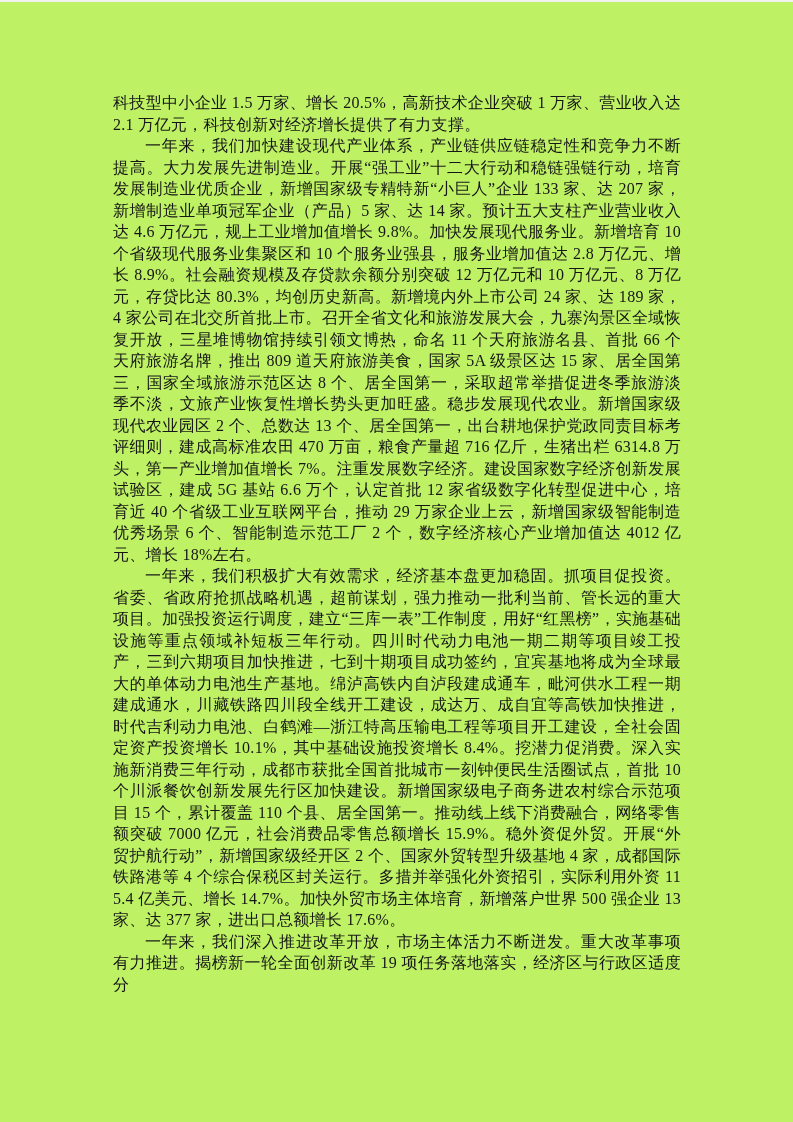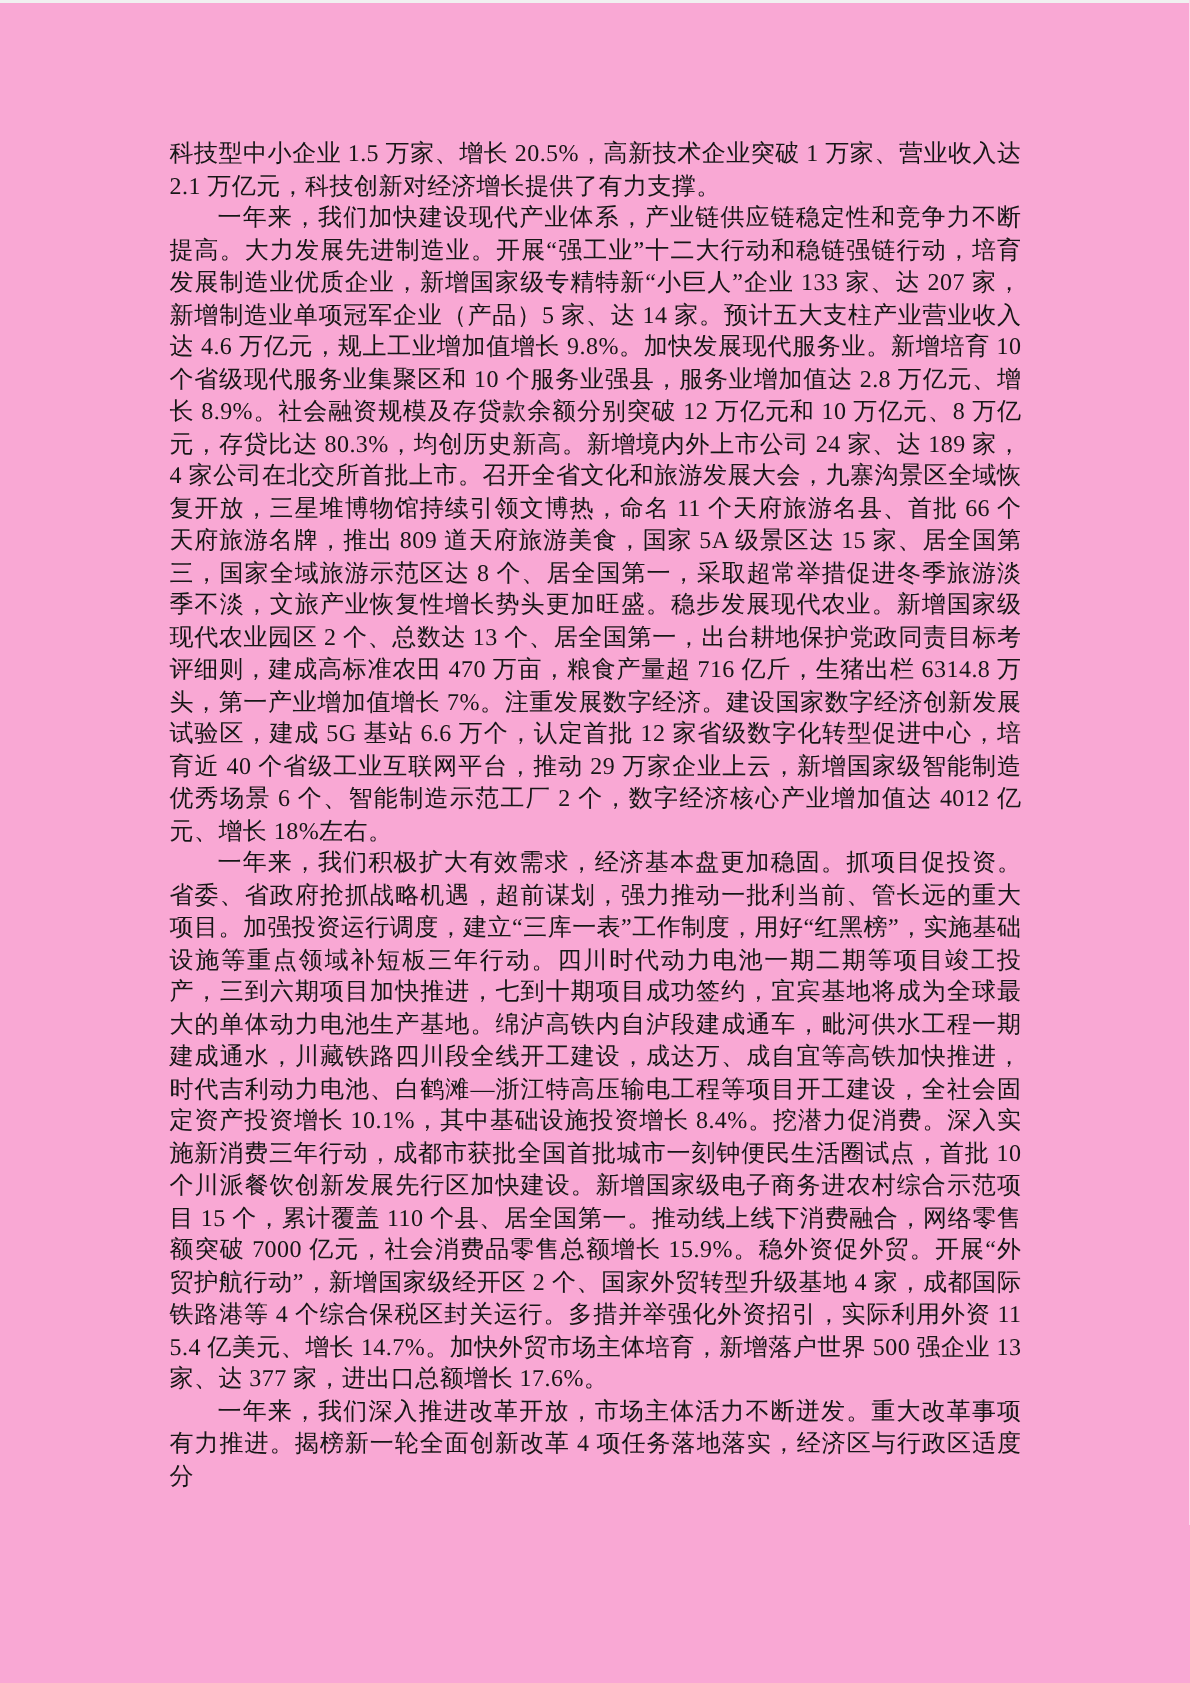--- a/index.html
+++ b/index.html
@@ -4,21 +4,21 @@
 <style>
   html, body {
     margin: 0;
     padding: 0;
     background: #ffffff;
   }
   .page {
     position: relative;
     width: 793px;
     height: 1122px;
-    background: #f9a8d4;
+    background: #bef264;
     overflow: hidden;
     font-family: "Liberation Serif", "DejaVu Serif", serif;
   }
   .scan-edge {
     position: absolute;
     top: 0;
     left: 0;
     right: 0;
     height: 2px;
     background: #f1f1f1;
@@ -47,15 +47,15 @@
 </style>
 </head>
 <body>
 
 <div class="page">
   <div class="scan-edge"></div>
   <div class="content">
     <p class="para">科技型中小企业 1.5 万家、增长 20.5%，高新技术企业突破 1 万家、营业收入达 2.1 万亿元，科技创新对经济增长提供了有力支撑。</p>
     <p class="para indent">一年来，我们加快建设现代产业体系，产业链供应链稳定性和竞争力不断提高。大力发展先进制造业。开展“强工业”十二大行动和稳链强链行动，培育发展制造业优质企业，新增国家级专精特新“小巨人”企业 133 家、达 207 家，新增制造业单项冠军企业（产品）5 家、达 14 家。预计五大支柱产业营业收入达 4.6 万亿元，规上工业增加值增长 9.8%。加快发展现代服务业。新增培育 10 个省级现代服务业集聚区和 10 个服务业强县，服务业增加值达 2.8 万亿元、增长 8.9%。社会融资规模及存贷款余额分别突破 12 万亿元和 10 万亿元、8 万亿元，存贷比达 80.3%，均创历史新高。新增境内外上市公司 24 家、达 189 家，4 家公司在北交所首批上市。召开全省文化和旅游发展大会，九寨沟景区全域恢复开放，三星堆博物馆持续引领文博热，命名 11 个天府旅游名县、首批 66 个天府旅游名牌，推出 809 道天府旅游美食，国家 5A 级景区达 15 家、居全国第三，国家全域旅游示范区达 8 个、居全国第一，采取超常举措促进冬季旅游淡季不淡，文旅产业恢复性增长势头更加旺盛。稳步发展现代农业。新增国家级现代农业园区 2 个、总数达 13 个、居全国第一，出台耕地保护党政同责目标考评细则，建成高标准农田 470 万亩，粮食产量超 716 亿斤，生猪出栏 6314.8 万头，第一产业增加值增长 7%。注重发展数字经济。建设国家数字经济创新发展试验区，建成 5G 基站 6.6 万个，认定首批 12 家省级数字化转型促进中心，培育近 40 个省级工业互联网平台，推动 29 万家企业上云，新增国家级智能制造优秀场景 6 个、智能制造示范工厂 2 个，数字经济核心产业增加值达 4012 亿元、增长 18%左右。</p>
     <p class="para indent">一年来，我们积极扩大有效需求，经济基本盘更加稳固。抓项目促投资。省委、省政府抢抓战略机遇，超前谋划，强力推动一批利当前、管长远的重大项目。加强投资运行调度，建立“三库一表”工作制度，用好“红黑榜”，实施基础设施等重点领域补短板三年行动。四川时代动力电池一期二期等项目竣工投产，三到六期项目加快推进，七到十期项目成功签约，宜宾基地将成为全球最大的单体动力电池生产基地。绵泸高铁内自泸段建成通车，毗河供水工程一期建成通水，川藏铁路四川段全线开工建设，成达万、成自宜等高铁加快推进，时代吉利动力电池、白鹤滩—浙江特高压输电工程等项目开工建设，全社会固定资产投资增长 10.1%，其中基础设施投资增长 8.4%。挖潜力促消费。深入实施新消费三年行动，成都市获批全国首批城市一刻钟便民生活圈试点，首批 10 个川派餐饮创新发展先行区加快建设。新增国家级电子商务进农村综合示范项目 15 个，累计覆盖 110 个县、居全国第一。推动线上线下消费融合，网络零售额突破 7000 亿元，社会消费品零售总额增长 15.9%。稳外资促外贸。开展“外贸护航行动”，新增国家级经开区 2 个、国家外贸转型升级基地 4 家，成都国际铁路港等 4 个综合保税区封关运行。多措并举强化外资招引，实际利用外资 115.4 亿美元、增长 14.7%。加快外贸市场主体培育，新增落户世界 500 强企业 13 家、达 377 家，进出口总额增长 17.6%。</p>
-    <p class="para indent">一年来，我们深入推进改革开放，市场主体活力不断迸发。重大改革事项有力推进。揭榜新一轮全面创新改革 4 项任务落地落实，经济区与行政区适度分</p>
+    <p class="para indent">一年来，我们深入推进改革开放，市场主体活力不断迸发。重大改革事项有力推进。揭榜新一轮全面创新改革 19 项任务落地落实，经济区与行政区适度分</p>
   </div>
 </div>
 
 </body></html>

